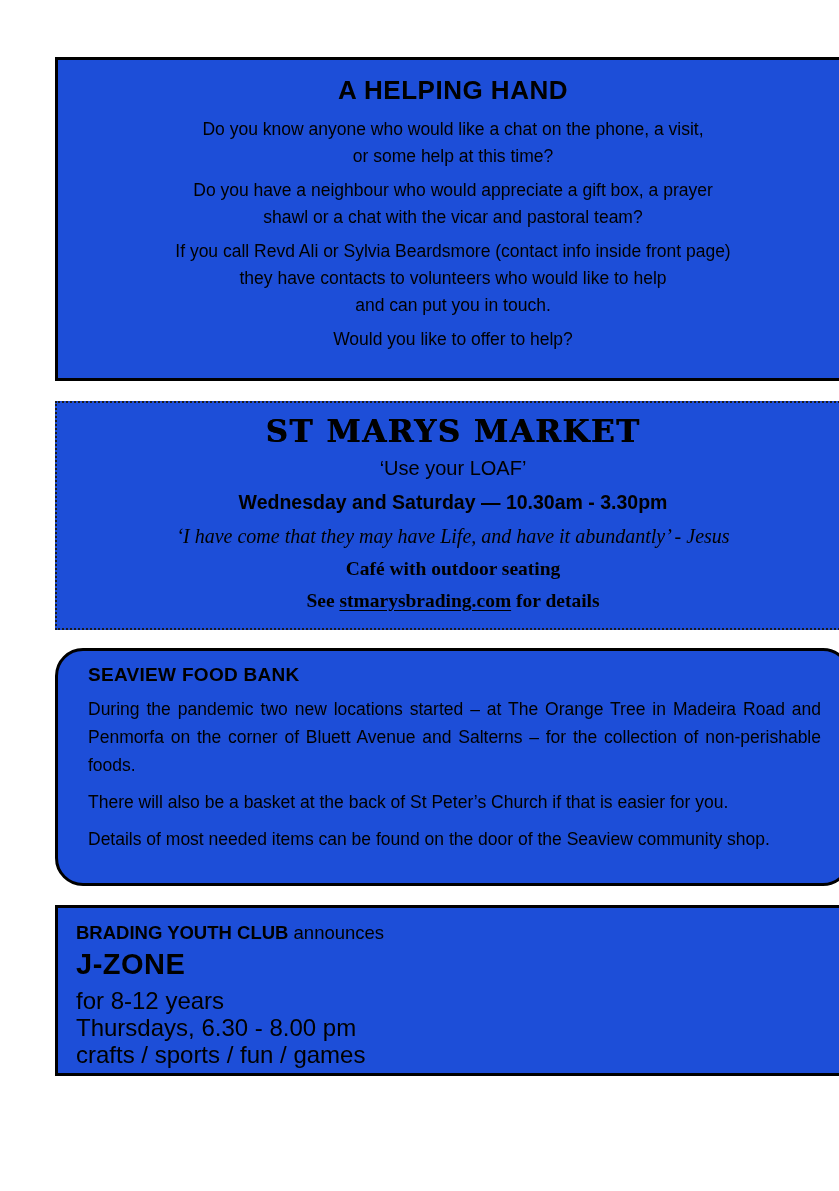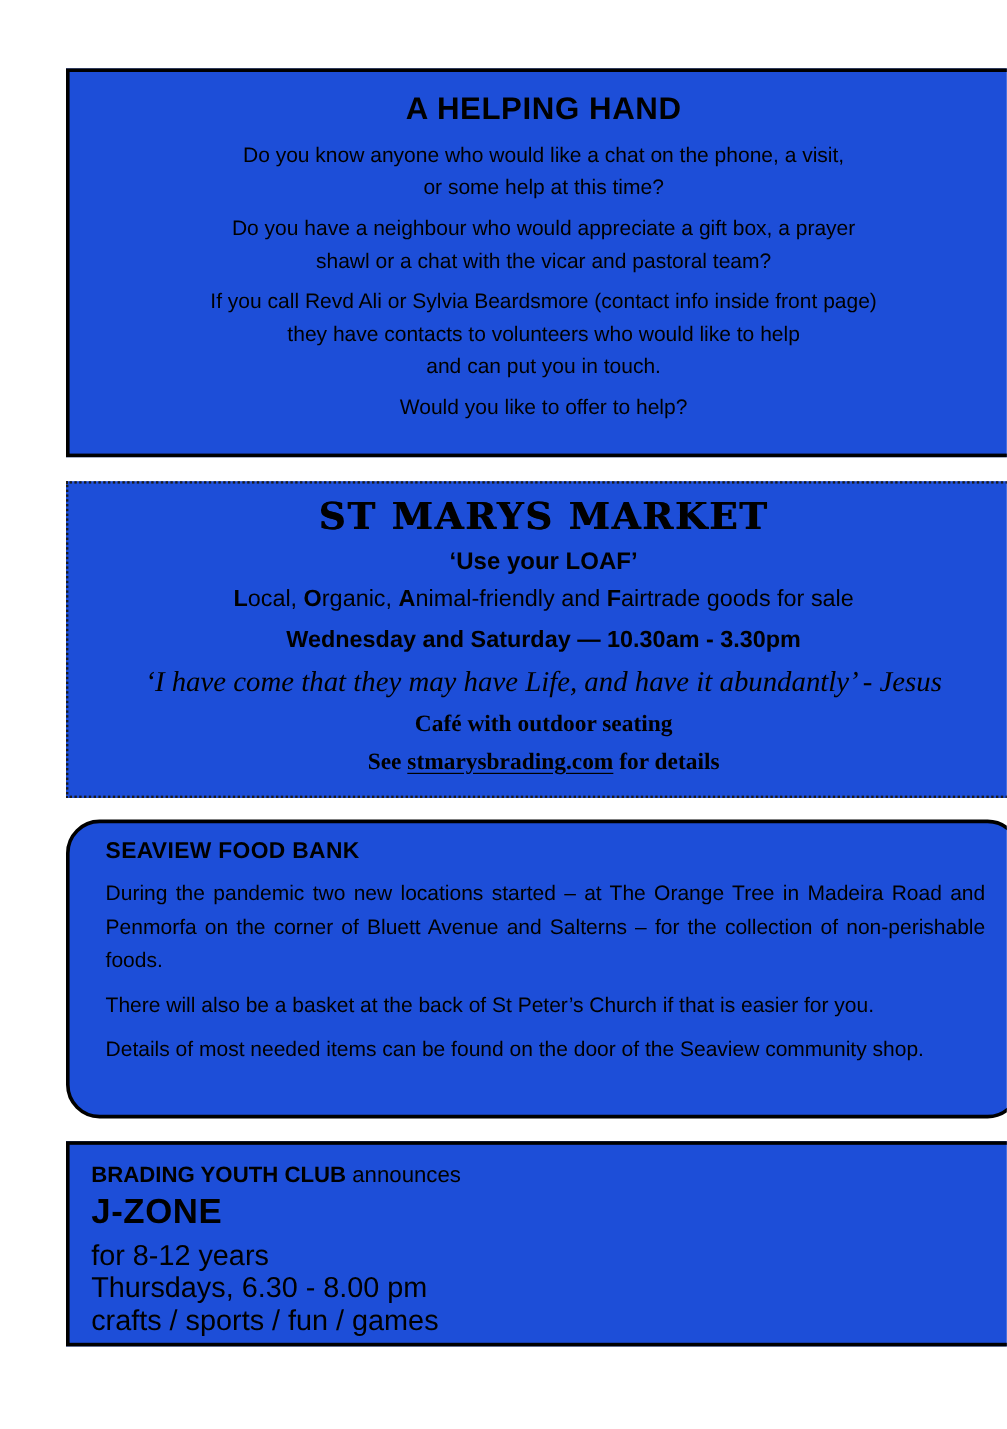--- a/index.html
+++ b/index.html
@@ -58,41 +58,41 @@
   .box-market .m-title {
     font-family: "DejaVu Serif", serif;
     font-size: 31px;
     font-weight: bold;
     letter-spacing: 1.5px;
     margin: 4px 0 8px 0;
     text-shadow: 0.6px 0 0 #000;
   }
   .box-market .m-slogan {
     font-size: 20px;
-    font-weight: bold;
+    font-weight: normal;
     margin: 8px 0;
   }
   .box-market .m-loaf {
     font-size: 19.5px;
     margin: 8px 0;
   }
   .box-market .m-loaf .b { font-weight: bold; }
   .box-market .m-schedule {
     font-size: 19.5px;
     font-weight: bold;
     margin: 11px 0;
   }
   .box-market .m-venue {
     font-size: 20px;
     margin: 9px 0;
   }
   .box-market .m-quote {
     font-family: "Liberation Serif", serif;
     font-style: italic;
-    font-size: 24px;
+    font-size: 20px;
     margin: 9px 0;
   }
   .box-market .m-cafe {
     font-family: "Liberation Serif", serif;
     font-weight: bold;
     font-size: 19.5px;
     margin: 10px 0;
   }
   .box-market .m-details {
     font-family: "Liberation Serif", serif;
@@ -117,21 +117,21 @@
     font-weight: bold;
     letter-spacing: 0.3px;
     margin: 2px 0 8px 0;
   }
   .box-foodbank p {
     margin: 9px 0;
     font-size: 17.5px;
     line-height: 28px;
     text-align: justify;
   }
-  .box-foodbank p:last-child { margin-bottom: 13px; }
+  .box-foodbank p:last-child { margin-bottom: 2px; }
 
   
   .box-youth {
     padding: 10px 18px 5px 18px;
     text-align: left;
   }
   .box-youth .yc-announce {
     font-size: 18.5px;
     margin: 4px 0;
   }
@@ -169,23 +169,20 @@
         <span>and can put you in touch.</span>
       </p>
       <p>
         <span>Would you like to offer to help?</span>
       </p>
     </section>
 
     <section class="box dotted box-market">
       <div class="m-title">ST MARYS MARKET</div>
       <div class="m-slogan">‘Use your LOAF’</div>
-      <div class="m-loaf">
-        <span class="b">L</span><span>ocal, </span><span class="b">O</span><span>rganic, </span><span class="b">A</span><span>nimal-friendly and </span><span class="b">F</span><span>airtrade goods for sale</span>
-      </div>
       <div class="m-schedule">Wednesday and Saturday — 10.30am - 3.30pm</div>
       <div class="m-quote">‘I have come that they may have Life, and have it abundantly’ - Jesus</div>
       <div class="m-cafe">Café with outdoor seating</div>
       <div class="m-details">
         <span>See </span><span class="link">stmarysbrading.com</span><span> for details</span>
       </div>
     </section>
 
     <section class="box solid box-foodbank">
       <div class="fb-title">SEAVIEW FOOD BANK</div>

